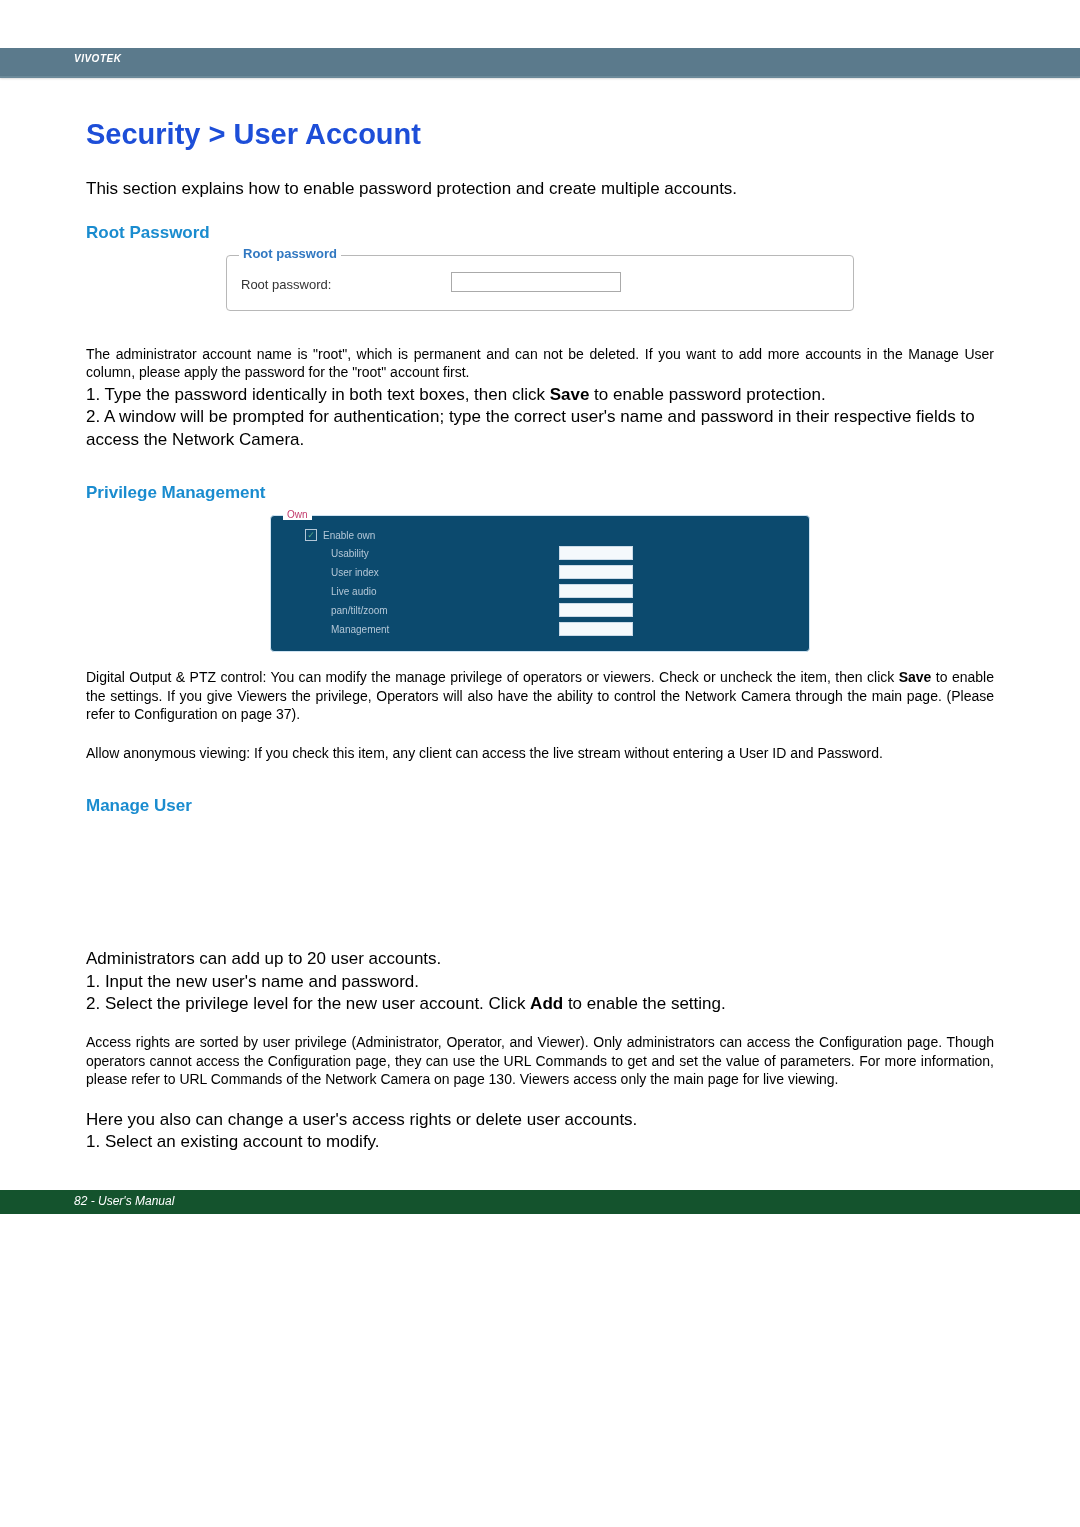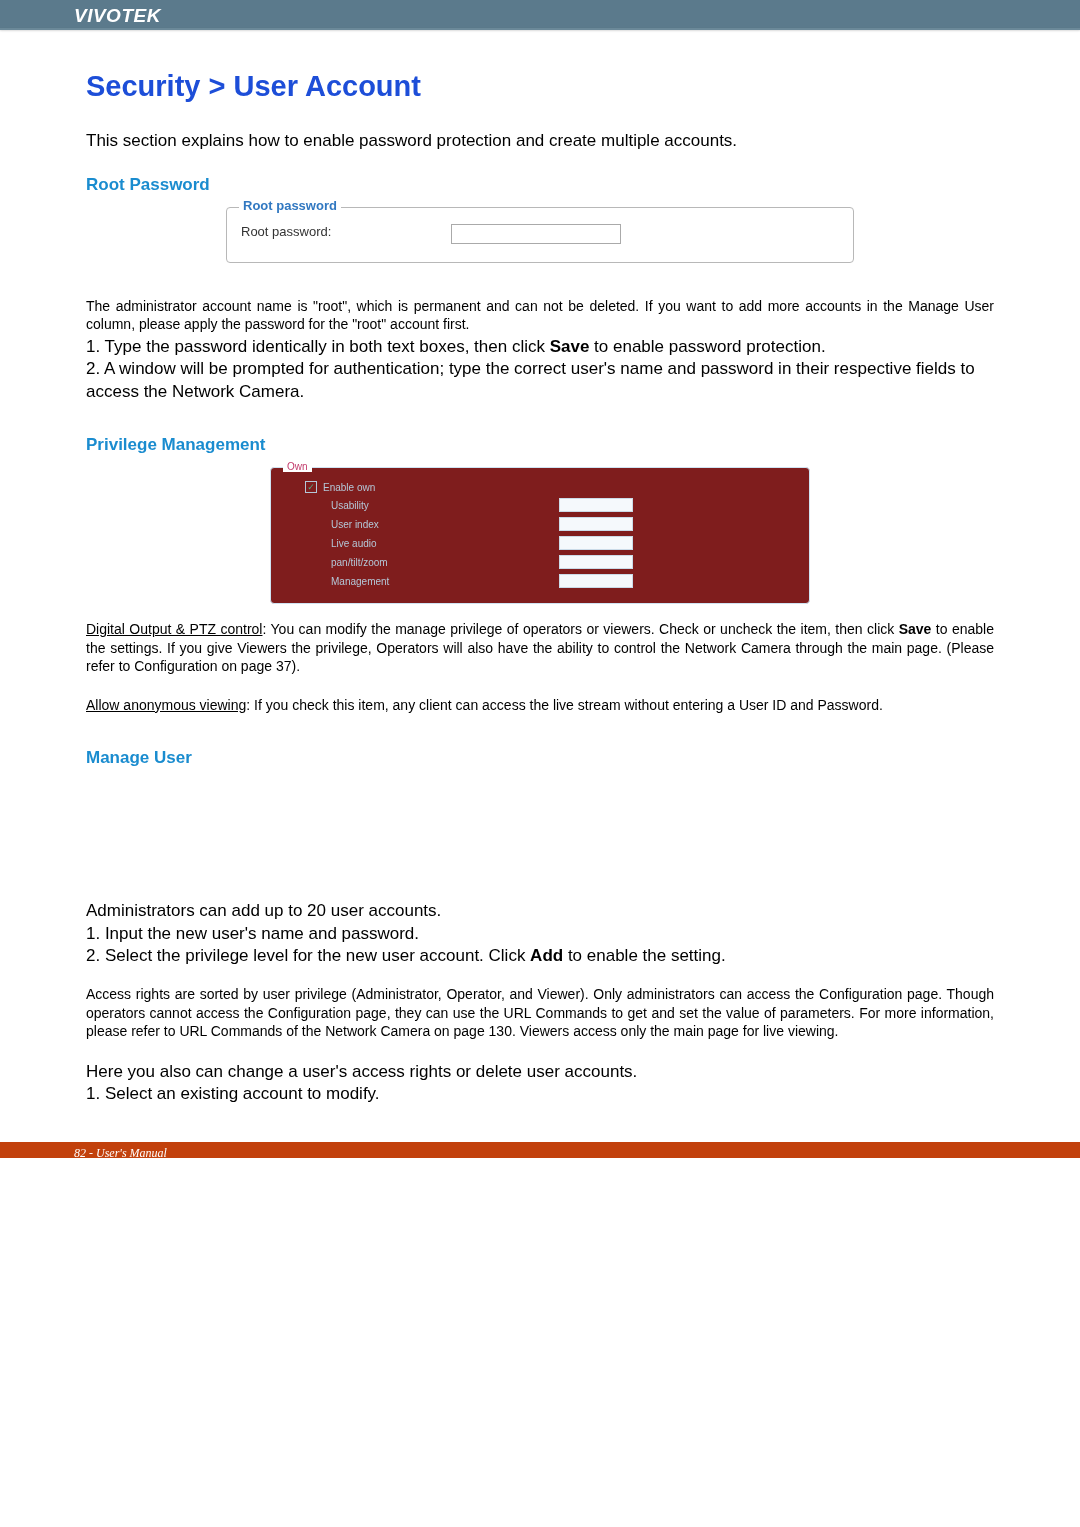--- a/index.html
+++ b/index.html
@@ -1,48 +1,48 @@
 <!DOCTYPE html>
 <html><head>
 <meta charset="utf-8">
 <style>
   * { margin: 0; padding: 0; box-sizing: border-box; }
   body { font-family: Arial, Helvetica, sans-serif; width: 1080px; background: #fff; color: #000; }
   .header-bar { background: #5b7a8c; height: 28px; }
-  .header-brand { color: #fff; font-style: italic; font-weight: bold; font-size: 19px; padding: 5px 0 0 74px; letter-spacing: 0.5px; }
+  .header-brand { color: #fff; font-style: italic; font-weight: bold; font-size: 10px; padding: 5px 0 0 74px; letter-spacing: 0.5px; margin-top: 48px; }
   .header-underline { height: 2px; background: #6b8999; box-shadow: 0 1px 2px rgba(0,0,0,0.15); }
   .page-content { padding: 40px 86px 0 86px; }
   .main-title { color: #1d4ed8; font-size: 29px; font-weight: bold; margin-bottom: 28px; }
   .intro-text { font-size: 17px; margin-bottom: 24px; }
   .section-heading { color: #1a8ccf; font-size: 17px; font-weight: bold; margin-bottom: 12px; }
 
   .root-pw-box { width: 628px; margin: 0 auto 34px auto; border: 1px solid #b8b8b8; border-radius: 4px; padding: 10px 14px 12px 14px; position: relative; }
   .root-pw-box .legend { position: absolute; top: -10px; left: 12px; background: #fff; padding: 0 4px; color: #3178c1; font-size: 13px; font-weight: bold; }
-  .root-pw-row { display: flex; align-items: flex-start; margin: 6px 0; font-size: 13px; color: #333; }
+  .root-pw-row { display: flex; align-items: flex-end; margin: 6px 0; font-size: 13px; color: #333; }
   .root-pw-label { width: 210px; }
   .root-pw-input { width: 170px; height: 20px; border: 1px solid #aaa; background: #fff; }
   .root-pw-save { margin-left: 60px; width: 86px; height: 22px; background: linear-gradient(#fefefe, #e3e3e3); border: 1px solid #999; border-radius: 3px; font-size: 12px; cursor: pointer; }
 
   .body-text { font-size: 14px; text-align: justify; line-height: 1.32; margin-bottom: 2px; }
   .numbered { font-size: 17px; line-height: 1.32; margin-bottom: 0; }
   .spacer-lg { height: 32px; }
   .spacer-md { height: 18px; }
 
-  .privilege-box { width: 540px; margin: 4px auto 16px auto; border: 1px solid #cfe3f2; border-radius: 4px; padding: 8px 12px 10px 12px; position: relative; font-size: 10px; background: #7f1d1d; }
+  .privilege-box { width: 540px; margin: 4px auto 16px auto; border: 1px solid #cfe3f2; border-radius: 4px; padding: 8px 12px 10px 12px; position: relative; font-size: 10px; background: #0c4a6e; }
   .privilege-box .legend { position: absolute; top: -7px; left: 12px; background: #fff; padding: 0 4px; color: #c23a6b; font-size: 10px; }
   .priv-row { display: flex; align-items: center; margin: 5px 0 5px 22px; color: #b4c7d7; }
   .priv-row.sub { margin-left: 48px; gap: 48px; }
   .priv-checkbox { width: 12px; height: 12px; border: 1px solid #b4c7d7; margin-right: 6px; display: inline-flex; align-items: center; justify-content: center; font-size: 9px; color: #5a8; }
   .priv-label { flex: 0 0 170px; }
   .priv-dropdown, .priv-input { width: 74px; height: 14px; border: 1px solid #cbdbe8; background: #f5f9fc; margin-left: 10px; }
 
-  .underline-label { text-decoration: underline; }
+  .underline-label { }
   strong.bold { font-weight: bold; }
 
-  .footer-bar { background: #c2410c; height: 16px; margin-top: 36px; font-family: Liberation Serif, serif; }
+  .footer-bar { background: #14532d; height: 24px; margin-top: 36px; }
   .footer-text { color: #fff; font-style: italic; font-size: 12px; padding: 4px 0 0 74px; }
 </style>
 </head>
 <body>
 
 <div class="header-bar">
   <div class="header-brand">VIVOTEK</div>
 </div>
 <div class="header-underline"></div>
 

